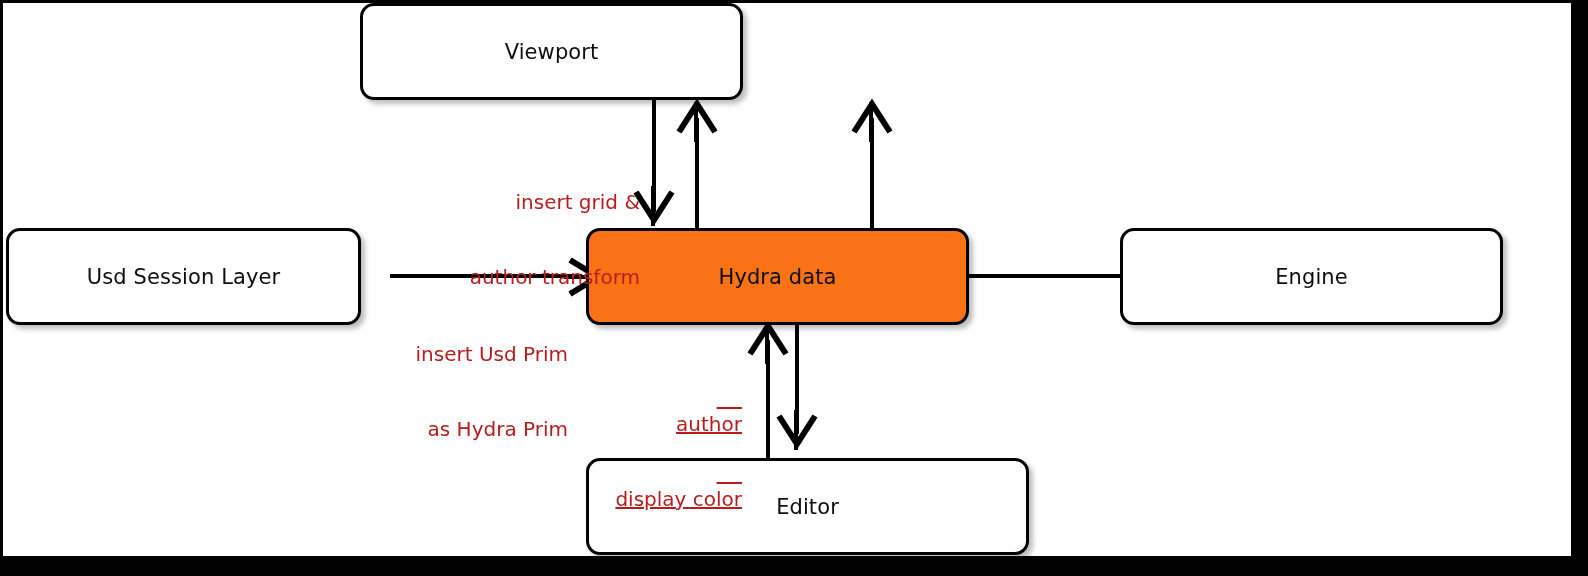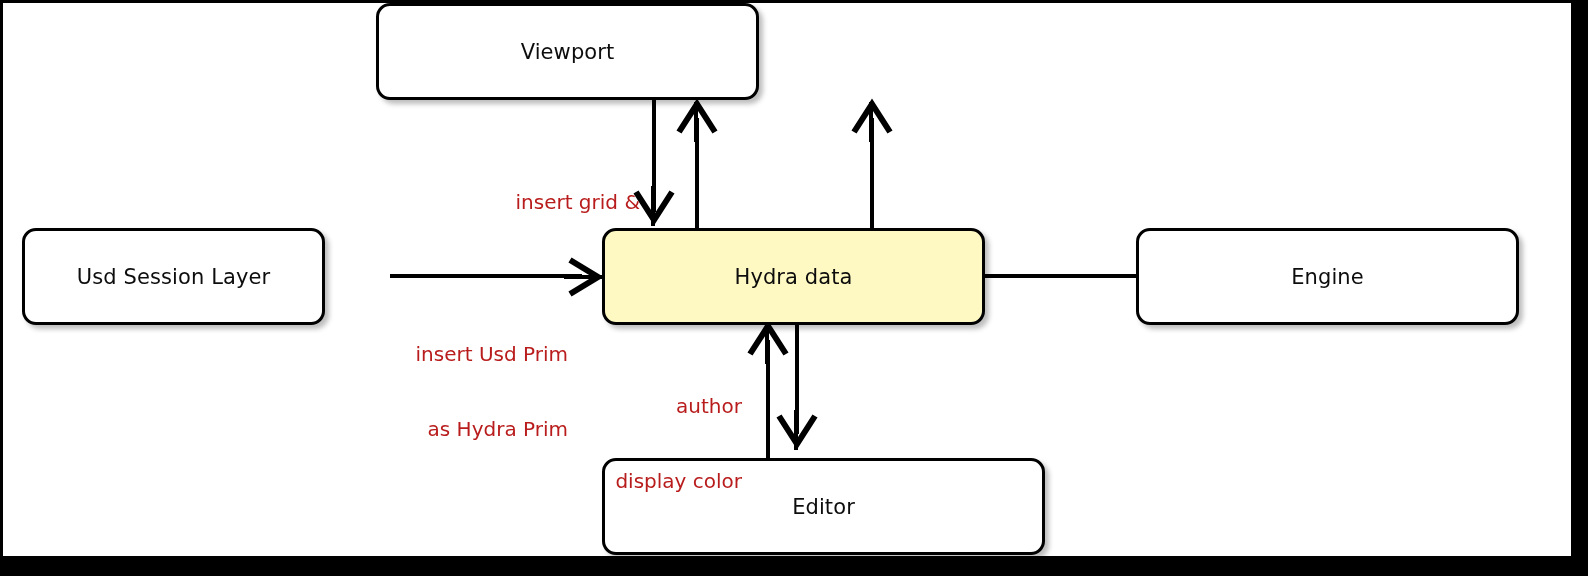--- a/index.html
+++ b/index.html
@@ -47,24 +47,23 @@
     border: 3px solid #000000;
     border-radius: 14px;
     background: #ffffff;
     box-shadow: 4px 4px 5px rgba(0,0,0,0.26);
     display: flex;
     align-items: center;
     justify-content: center;
     color: #0d0d0d;
     font-size: 21px;
     letter-spacing: 0.1px;
-    margin-left: 16px;
   }
   .node.shaded {
-    background: #fef9c3;
+    background: #f97316;
   }
 
   .edge-label {
     position: absolute;
     color: #b91c1c;
     font-size: 20px;
     line-height: 25px;
     white-space: pre;
     text-align: right;
   }
@@ -130,46 +129,47 @@
   <svg class="arrow-svg" style="left:773px; top:410px;" width="48" height="48" viewBox="0 0 48 48">
     <path d="M6 6 L24 34 L42 6" fill="none" stroke="#000000" stroke-width="6" stroke-linecap="butt" stroke-linejoin="miter"></path>
     <rect x="21" y="0" width="4" height="40" fill="#000000"></rect>
   </svg>
 
   <div class="node" style="left:360px; top:3px; width:383px; height:97px;">
     <span>Viewport</span>
   </div>
 
 
-  <div class="node" style="left:6px; top:228px; width:303px; height:97px;">
+  <div class="node" style="left:6px; top:228px; width:355px; height:97px;">
     <span>Usd Session Layer</span>
   </div>
 
   <div class="node shaded" style="left:586px; top:228px; width:383px; height:97px;">
     <span>Hydra data</span>
   </div>
 
   <div class="node" style="left:1120px; top:228px; width:383px; height:97px;">
     <span>Engine</span>
   </div>
 
   <div class="node" style="left:586px; top:458px; width:443px; height:97px;">
     <span>Editor</span>
   </div>
 
   <div class="edge-label" style="left:392px; top:140px; width:248px;">
     <div>insert grid &amp;</div>
+    <div>author transform</div>
   </div>
 
   <div class="edge-label" style="left:320px; top:292px; width:248px;">
     <div>insert Usd Prim</div>
     <div>as Hydra Prim</div>
   </div>
 
-  <div class="edge-label" style="left:500px; top:344px; width:242px;">
+  <div class="edge-label" style="left:500px; top:362px; width:242px;text-decoration:underline;">
     <div>author</div>
     <div>display color</div>
   </div>
 
   <div class="edge-top"></div>
   <div class="edge-left"></div>
   <div class="edge-right"></div>
   <div class="edge-bottom"></div>
 
 </div>

